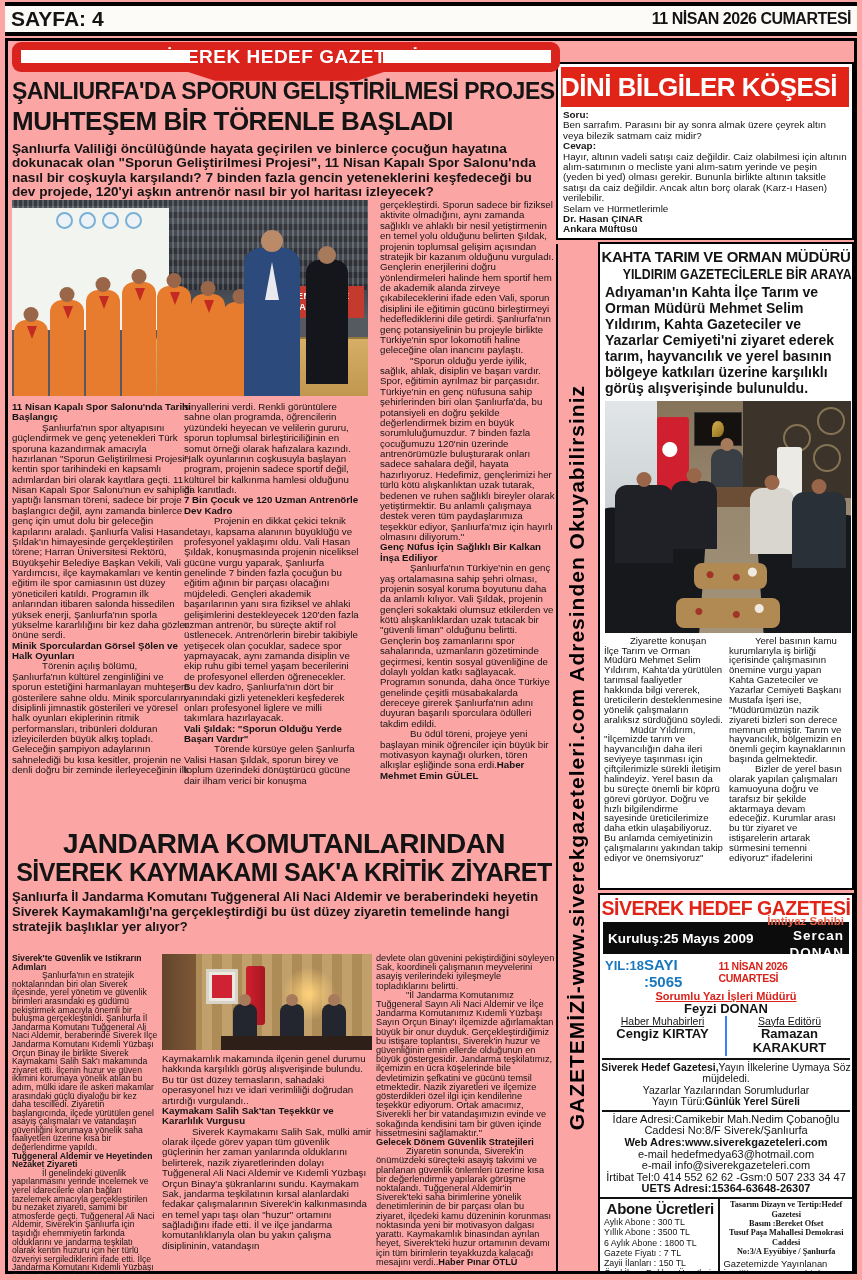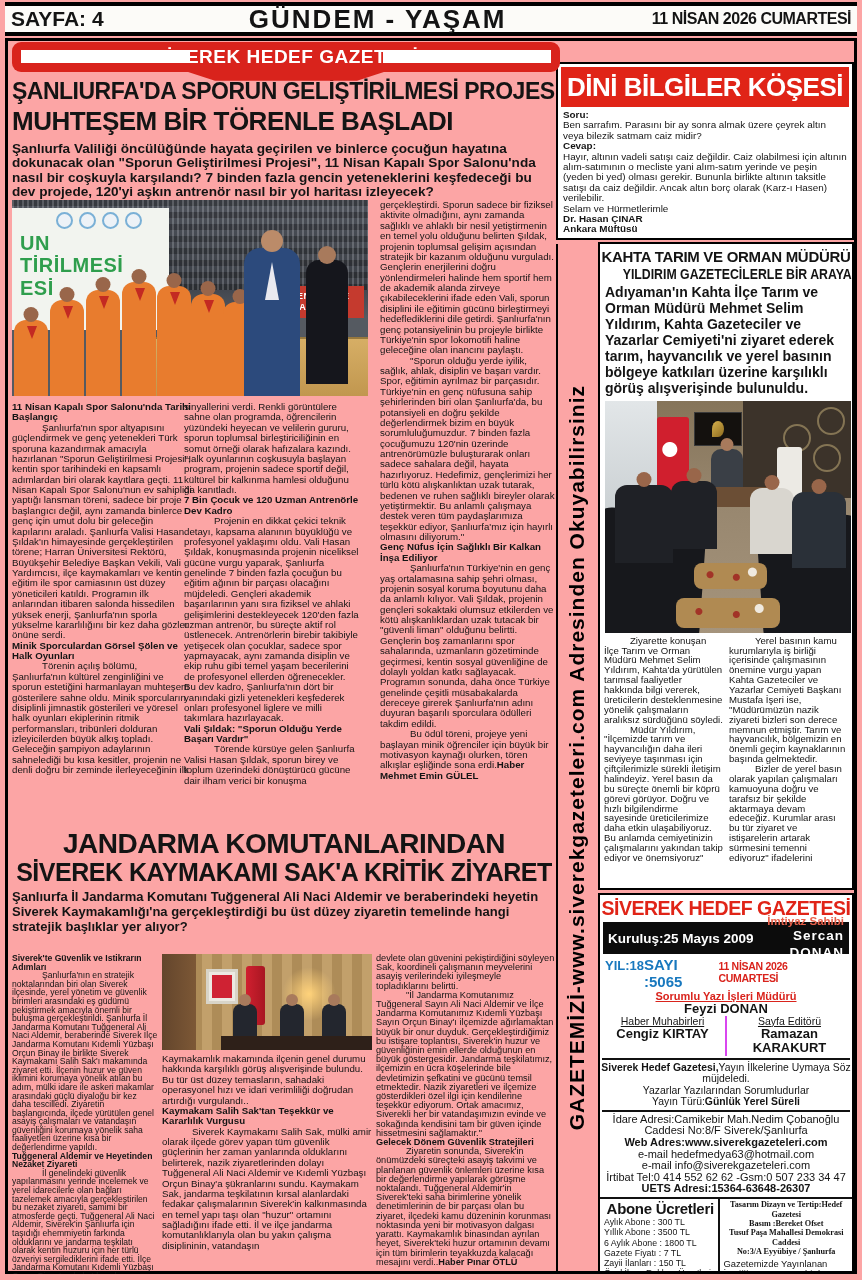--- a/index.html
+++ b/index.html
@@ -97,21 +97,21 @@
   .pm1{left:4%;bottom:30%;width:58px;height:78px}
   .pm2{left:27%;bottom:36%;width:46px;height:68px}
   .pm3{right:23%;bottom:34%;width:44px;height:66px;background:#d9d6cf}
   .pm4{right:2%;bottom:28%;width:54px;height:76px;background:#2a3038}
   .pk-table{background:radial-gradient(circle at 22% 45%,#a23327 0 3px,transparent 4px),radial-gradient(circle at 58% 55%,#a23327 0 3px,transparent 4px),radial-gradient(circle at 80% 35%,#efe9df 0 4px,transparent 5px),#b08a52;border-radius:8px;}
   .pk-t1{left:36%;bottom:19%;width:30%;height:11%;}
   .pk-t2{left:29%;bottom:2%;width:42%;height:13%;}
 
   
   .dini-box{position:absolute;left:556px;top:62px;width:298px;height:178px;border:2px solid #000;box-sizing:border-box;background:#fff;overflow:hidden;}
-  .dini-title{margin:3px;background:#e02417;color:#fff;text-align:center;font-size:26px;font-weight:bold;letter-spacing:-0.5px;height:40px;line-height:40px;white-space:nowrap;overflow:hidden;}
+  .dini-title{margin:3px;background:#e02417;color:#fff;text-align:left;font-size:26px;font-weight:bold;letter-spacing:-0.5px;height:40px;line-height:40px;white-space:nowrap;overflow:hidden;}
   .dini-body{padding:0 5px;font-size:9.9px;line-height:1.05;}
   .dini-body p{margin:0;}
   .dini-body .b{font-weight:bold;}
 
   .v-strip{position:absolute;left:556px;top:244px;width:40px;height:1028px;border-left:2px solid #000;display:flex;align-items:center;justify-content:center;box-sizing:border-box;}
   .v-text{writing-mode:vertical-rl;transform:rotate(180deg);font-size:21px;font-weight:bold;letter-spacing:1px;white-space:nowrap;color:#000;}
 
   .kahta-box{position:absolute;left:598px;top:242px;width:256px;height:648px;border:2px solid #000;box-sizing:border-box;background:#fff;overflow:hidden;}
   .kh-t1{margin-top:4px;text-align:center;font-weight:bold;font-size:15px;white-space:nowrap;letter-spacing:-0.3px;}
   .kh-t2{text-align:center;font-weight:bold;font-size:15px;white-space:nowrap;transform:scaleX(.82);transform-origin:center;}
@@ -129,42 +129,41 @@
   .mh-imtiyaz .lbl{color:#e8604a;font-size:11.5px;font-weight:bold;display:block;}
   .mh-imtiyaz .name{font-size:13.5px;font-weight:bold;letter-spacing:1px;}
   .mh-row2{display:flex;align-items:baseline;justify-content:space-between;padding:0 5px;}
   .mh-yil{color:#1878be;font-weight:bold;font-size:13px;}
   .mh-sayi{color:#1878be;font-weight:bold;font-size:15px;}
   .mh-date{color:#d9231c;font-weight:bold;font-size:10.5px;letter-spacing:-0.3px;}
   .mh-sorumlu{color:#d9231c;font-size:11px;font-weight:bold;text-align:center;text-decoration:underline;}
   .mh-feyzi{font-size:13px;font-weight:bold;text-align:center;line-height:1.05;}
   .mh-staff{display:flex;}
   .mh-staff .cell{flex:1;text-align:center;line-height:1.1;}
-  .mh-staff .cell+.cell{border-left:2px solid #d946ef;text-align:center;}
+  .mh-staff .cell+.cell{border-left:2px solid #3b82f6;text-align:center;}
   .mh-staff .lbl{font-size:10.5px;text-decoration:underline;display:block;}
   .mh-staff .name{font-size:13px;font-weight:bold;display:block;}
   .mh-hr{border-top:2px solid #111;margin:2px 2px;}
   .mh-pledge{text-align:center;font-size:10.4px;line-height:1.1;}
   .mh-address{text-align:center;font-size:11px;line-height:1.06;}
   .mh-abone{display:flex;border-top:2px solid #111;margin-top:2px;}
   .ab-left{width:47%;padding:1px 2px 1px 4px;box-sizing:border-box;}
   .ab-title{font-size:15px;font-weight:bold;text-align:center;letter-spacing:-0.3px;}
   .ab-lines div{font-size:8.8px;line-height:1.16;}
   .ab-right{width:53%;border-left:2px solid #111;padding:1px 3px;box-sizing:border-box;}
   .pr-lines div{font-size:8.2px;font-weight:bold;line-height:1.15;text-align:center;font-family:"Liberation Serif",serif;}
   .pr-copy{font-size:9.4px;line-height:1.08;margin-top:2px;}
 </style>
 </head>
 <body>
 
 <div class="page">
 
   <div class="topbar">
     <span class="tb-page">SAYFA: 4</span>
-    <span class="tb-section">GÜNDEM - YAŞAM</span>
     <span class="tb-date">11 NİSAN 2026 CUMARTESİ</span>
   </div>
 
   <div class="frame"></div>
 
   <div class="banner">
     <span class="banner-bar left"></span>
     <span class="banner-bar right"></span>
     <span class="banner-tongue"></span>
     <span class="banner-title">SİVEREK HEDEF GAZETESİ</span>
@@ -177,25 +176,20 @@
     <div class="lead-sports">Şanlıurfa Valiliği öncülüğünde hayata geçirilen ve binlerce çocuğun hayatına dokunacak olan "Sporun Geliştirilmesi Projesi", 11 Nisan Kapalı Spor Salonu'nda nasıl bir coşkuyla karşılandı? 7 binden fazla gencin yeteneklerini keşfedeceği bu dev projede, 120'yi aşkın antrenör nasıl bir yol haritası izleyecek?</div>
 
     <div class="photo photo-sports">
       <div class="ps-crowd"></div>
       <div class="ps-backdrop">
         <div class="ps-logos">
             <i></i>
             <i></i>
             <i></i>
             <i></i>
-          </div>
-        <div class="ps-green">
-            <div class="ps-gline">UN</div>
-            <div class="ps-gline">TİRİLMESİ</div>
-            <div class="ps-gline">ESİ</div>
           </div>
       </div>
       <div class="ps-redbanner">
           <div class="ps-bline">GENÇLİK VE</div>
           <div class="ps-bline">BAKANLIĞI</div>
         </div>
       <div class="ps-floor"></div>
       <div class="ps-kid k1">
           <b class="hd"></b>
           <u></u>

